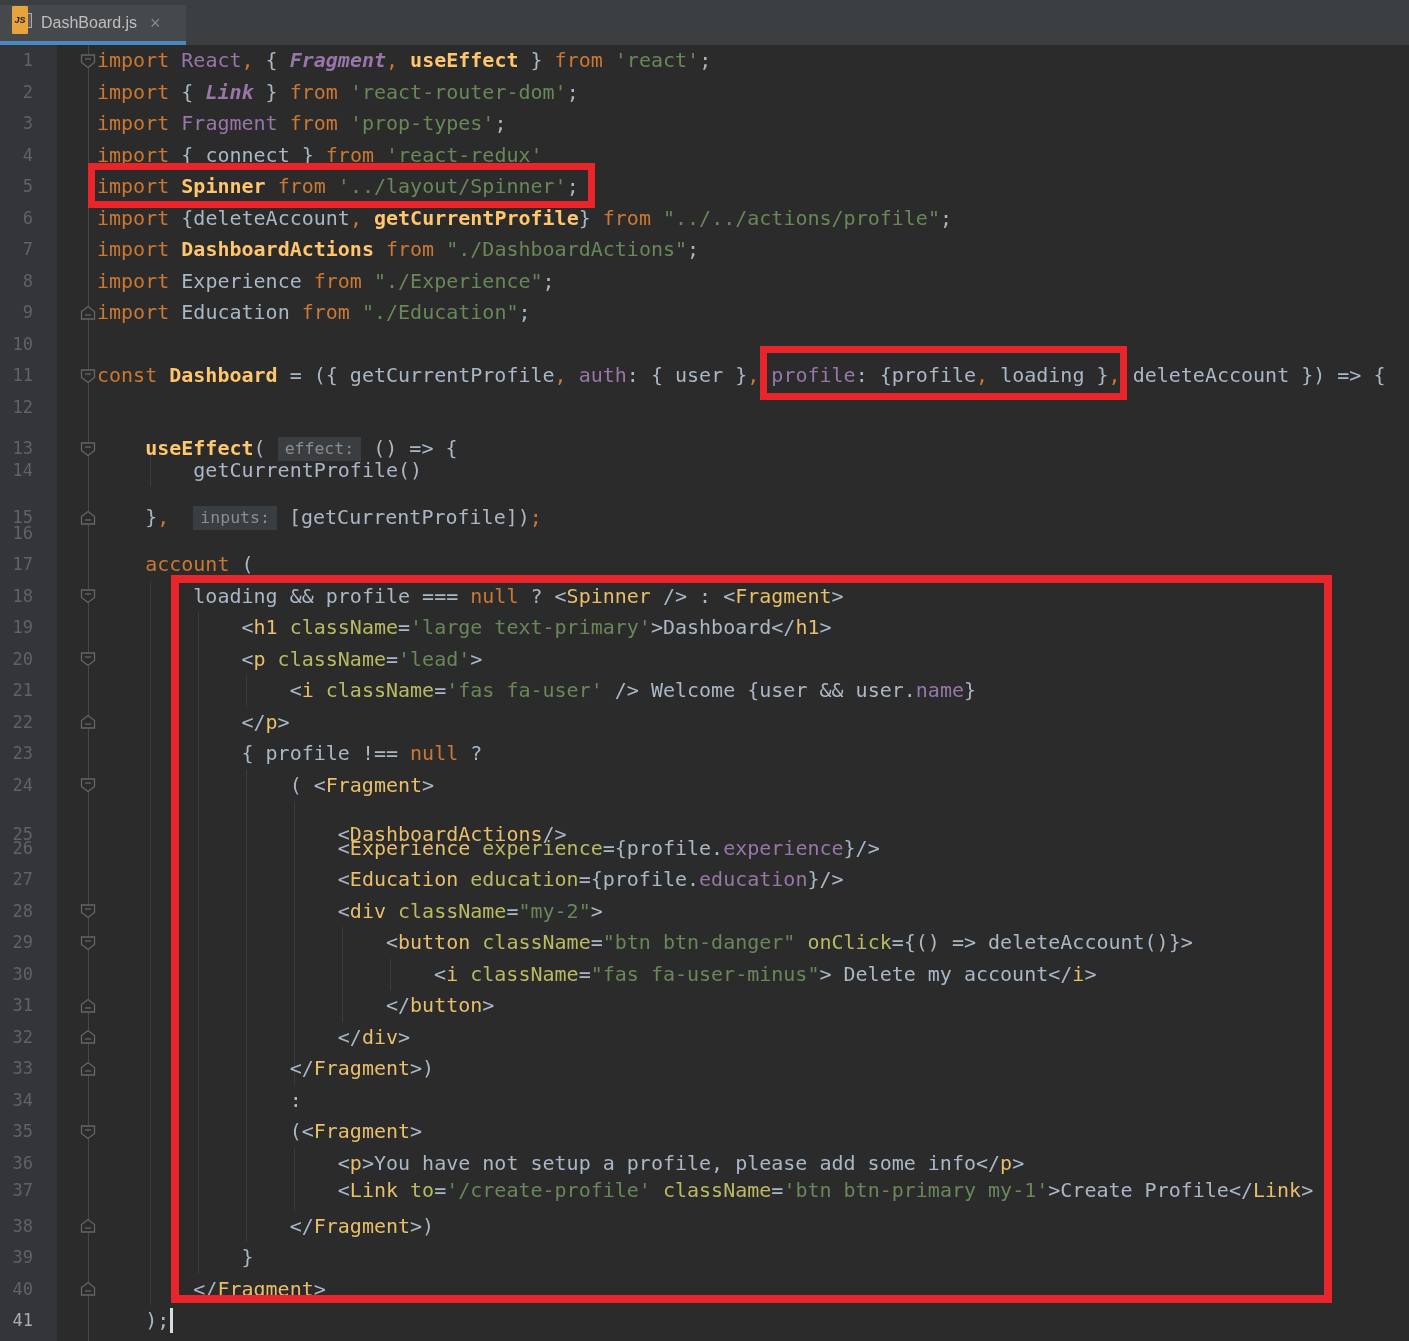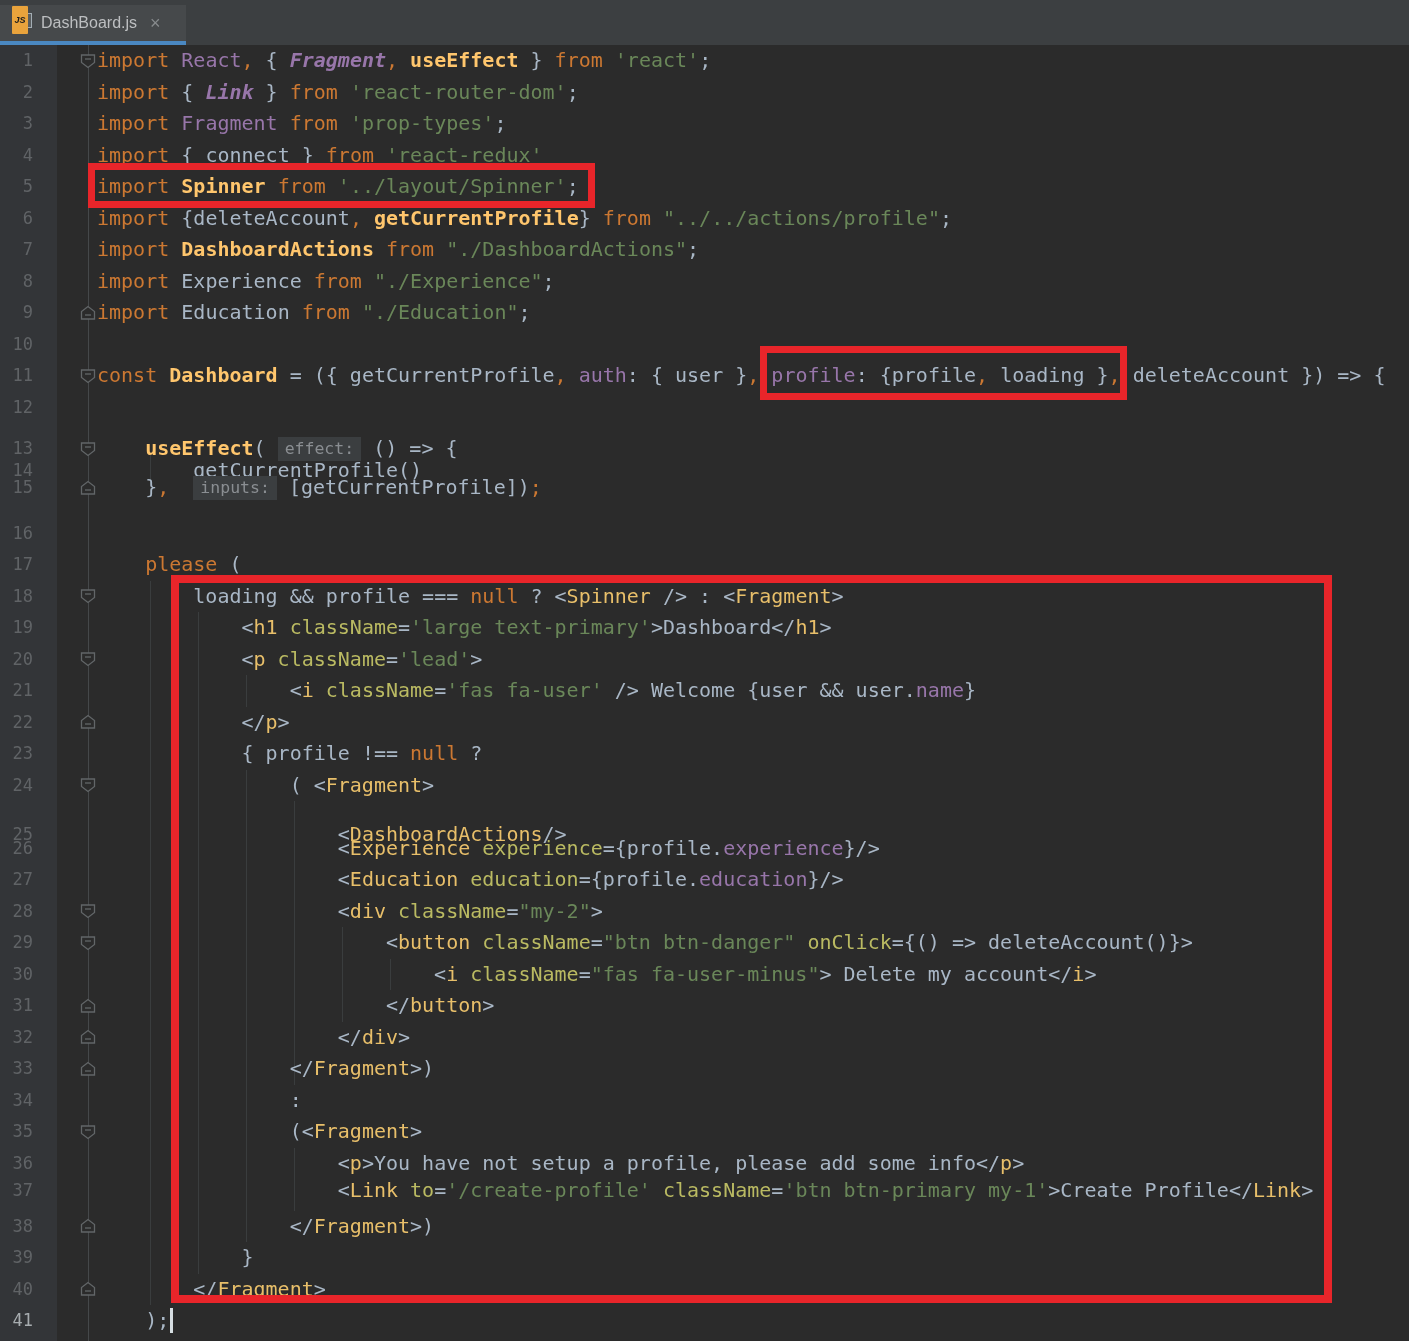--- a/index.html
+++ b/index.html
@@ -159,35 +159,35 @@
           <span class="fold"><svg width="16" height="16" viewBox="0 0 16 16">
               <polygon points="1.5,2 14.5,2 14.5,9.5 8,14.5 1.5,9.5" fill="#2B2B2B" stroke="#626668" stroke-width="1.3"></polygon>
               <line x1="5" y1="6" x2="11" y2="6" stroke="#626668" stroke-width="1.3"></line>
             </svg></span>
           <span class="code" style="padding-left: 48.16px;"><span class="f">useEffect</span><span class="d">( </span><span class="hint">effect:</span><span class="d"> () =&gt; {</span></span>
         </div>
         <div class="line" style="top: 409.5px;">
           <span class="lnum">14</span>
           <span class="code" style="padding-left: 96.32px;"><span class="d">getCurrentProfile()</span></span>
         </div>
-        <div class="line" style="top: 427px;">
+        <div class="line" style="top: 457px;">
           <span class="lnum">15</span>
           <span class="fold"><svg width="16" height="16" viewBox="0 0 16 16">
               <polygon points="1.5,14 14.5,14 14.5,6.5 8,1.5 1.5,6.5" fill="#2B2B2B" stroke="#626668" stroke-width="1.3"></polygon>
               <line x1="5" y1="10" x2="11" y2="10" stroke="#626668" stroke-width="1.3"></line>
             </svg></span>
           <span class="code" style="padding-left: 48.16px;"><span class="d">}</span><span class="k">,</span><span class="d">  </span><span class="hint">inputs:</span><span class="d"> [getCurrentProfile])</span><span class="k">;</span></span>
         </div>
         <div class="line" style="top: 472.5px;">
           <span class="lnum">16</span>
           <span class="code" style="padding-left: 0px;"></span>
         </div>
         <div class="line" style="top: 504px;">
           <span class="lnum">17</span>
-          <span class="code" style="padding-left: 48.16px;"><span class="k">please</span><span class="d"> (</span></span>
+          <span class="code" style="padding-left: 48.16px;"><span class="k">account</span><span class="d"> (</span></span>
         </div>
         <div class="line" style="top: 535.5px;">
           <span class="lnum">18</span>
           <span class="fold"><svg width="16" height="16" viewBox="0 0 16 16">
               <polygon points="1.5,2 14.5,2 14.5,9.5 8,14.5 1.5,9.5" fill="#2B2B2B" stroke="#626668" stroke-width="1.3"></polygon>
               <line x1="5" y1="6" x2="11" y2="6" stroke="#626668" stroke-width="1.3"></line>
             </svg></span>
           <span class="code" style="padding-left: 96.32px;"><span class="d">loading &amp;&amp; profile === </span><span class="k">null</span><span class="d"> ? &lt;</span><span class="t">Spinner</span><span class="d"> /&gt; : &lt;</span><span class="t">Fragment</span><span class="d">&gt;</span></span>
         </div>
         <div class="line" style="top: 567px;">

